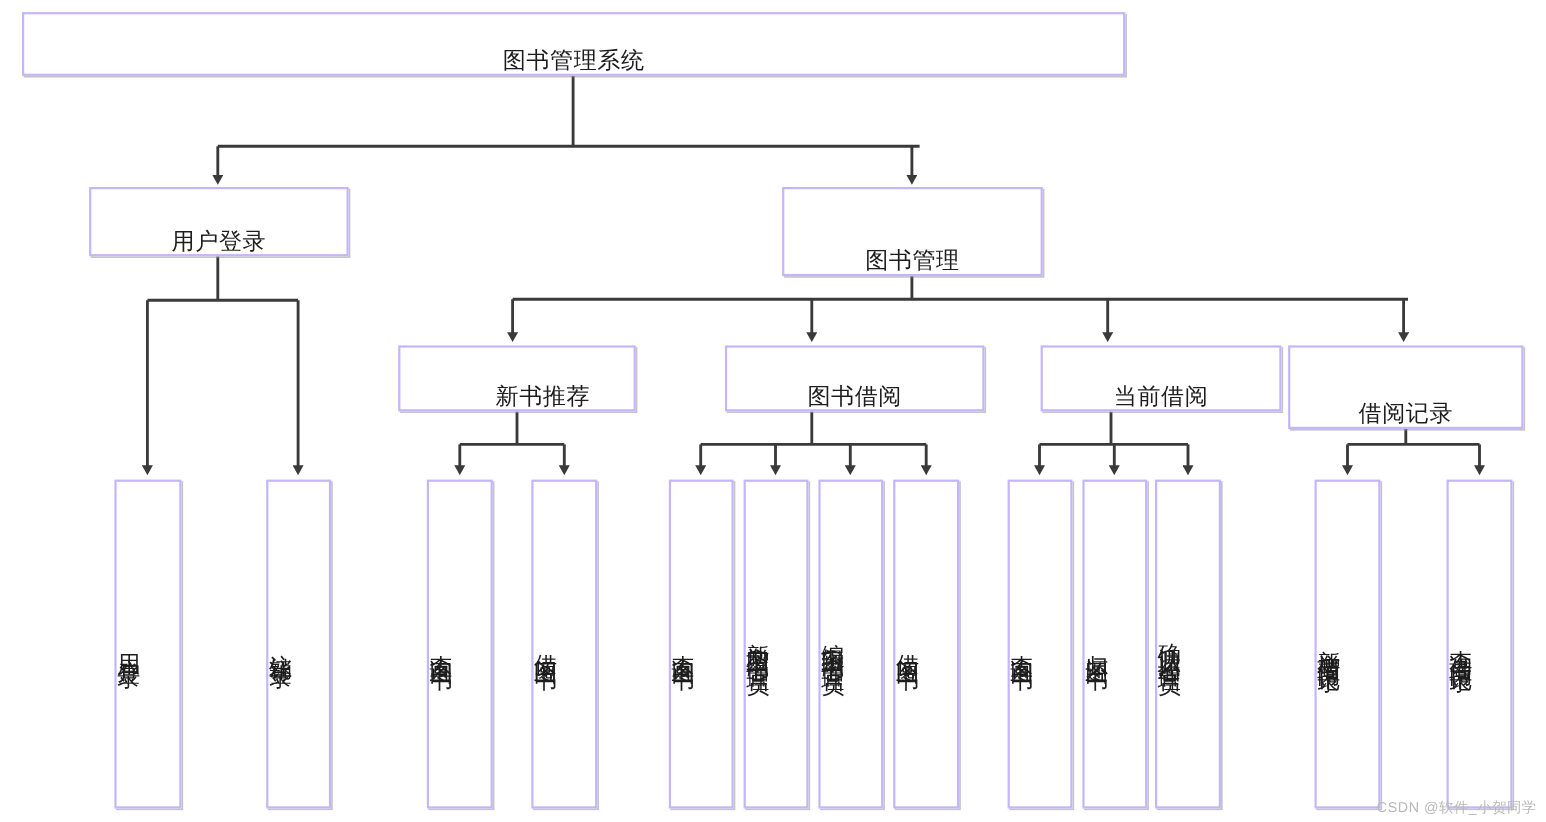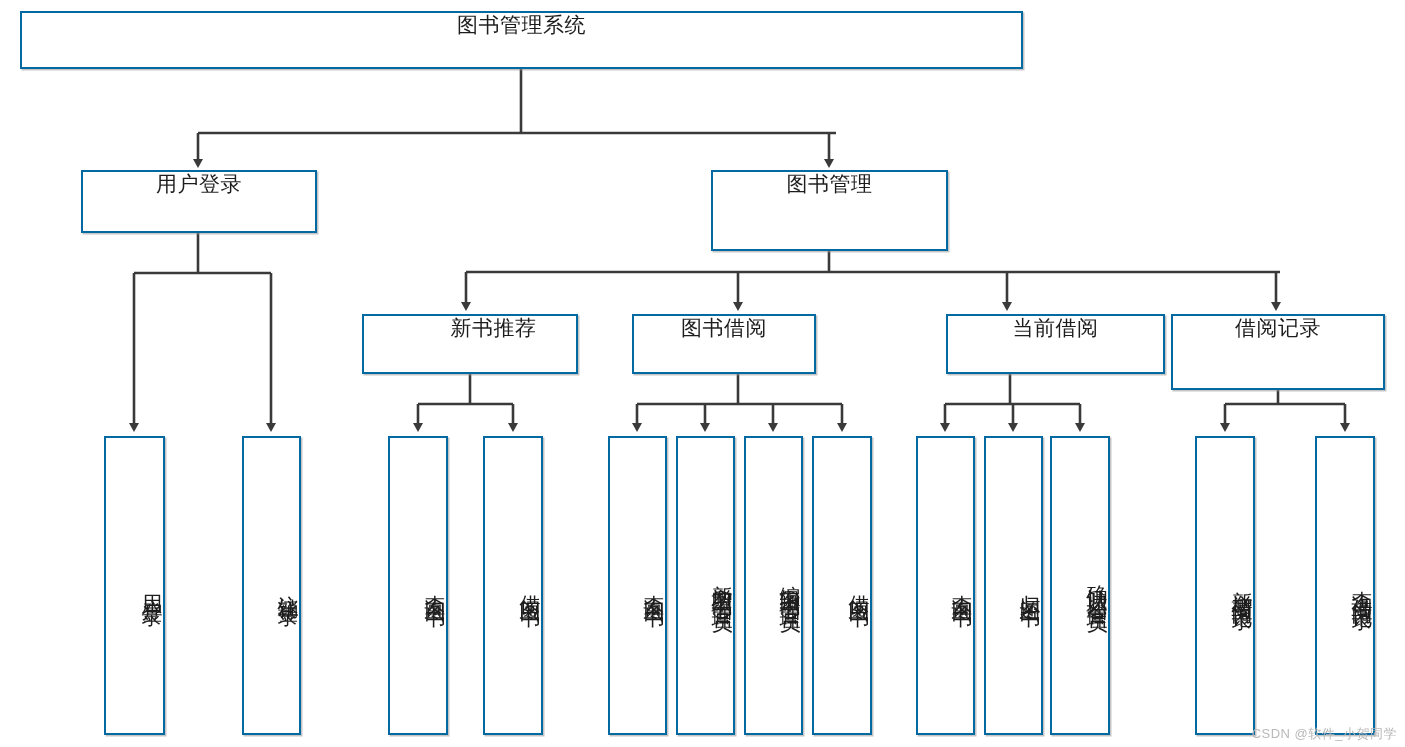--- a/index.html
+++ b/index.html
@@ -22,24 +22,24 @@
     left: 0;
     top: 0;
     width: 1405px;
     height: 747px;
     pointer-events: none;
   }
   .node {
     position: absolute;
     box-sizing: border-box;
     background: #ffffff;
-    border: 2px solid #0369a1;
+    border: 2px solid #c4b5fd;
     box-shadow: 1.5px 1.5px 0 0 rgba(150,150,150,0.55);
     display: flex;
-    align-items: flex-start;
+    align-items: flex-end;
     justify-content: center;
     color: #1d1d1d;
   }
   .node.horizontal {
     font-size: 21px;
     letter-spacing: 0.5px;
     line-height: 1.1;
   }
   .node.vertical {
     writing-mode: vertical-rl;
@@ -133,21 +133,21 @@
   <div class="node horizontal" style="left:81px; top:170px; width:236px; height:63px;">
     <span class="label">用户登录</span>
   </div>
   <div class="node horizontal" style="left:711px; top:170px; width:237px; height:81px;">
     <span class="label">图书管理</span>
   </div>
 
   <div class="node horizontal" style="left:362px; top:314px; width:216px; height:60px;padding-left:47px;">
     <span class="label">新书推荐</span>
   </div>
-  <div class="node horizontal" style="left:632px; top:314px; width:184px; height:60px;">
+  <div class="node horizontal" style="left:659px; top:314px; width:236px; height:60px;">
     <span class="label">图书借阅</span>
   </div>
   <div class="node horizontal" style="left:946px; top:314px; width:219px; height:60px;">
     <span class="label">当前借阅</span>
   </div>
   <div class="node horizontal" style="left:1171px; top:314px; width:214px; height:76px;">
     <span class="label">借阅记录</span>
   </div>
 
   <div class="node vertical" style="left:104px; top:436px; width:61px; height:299px;">

